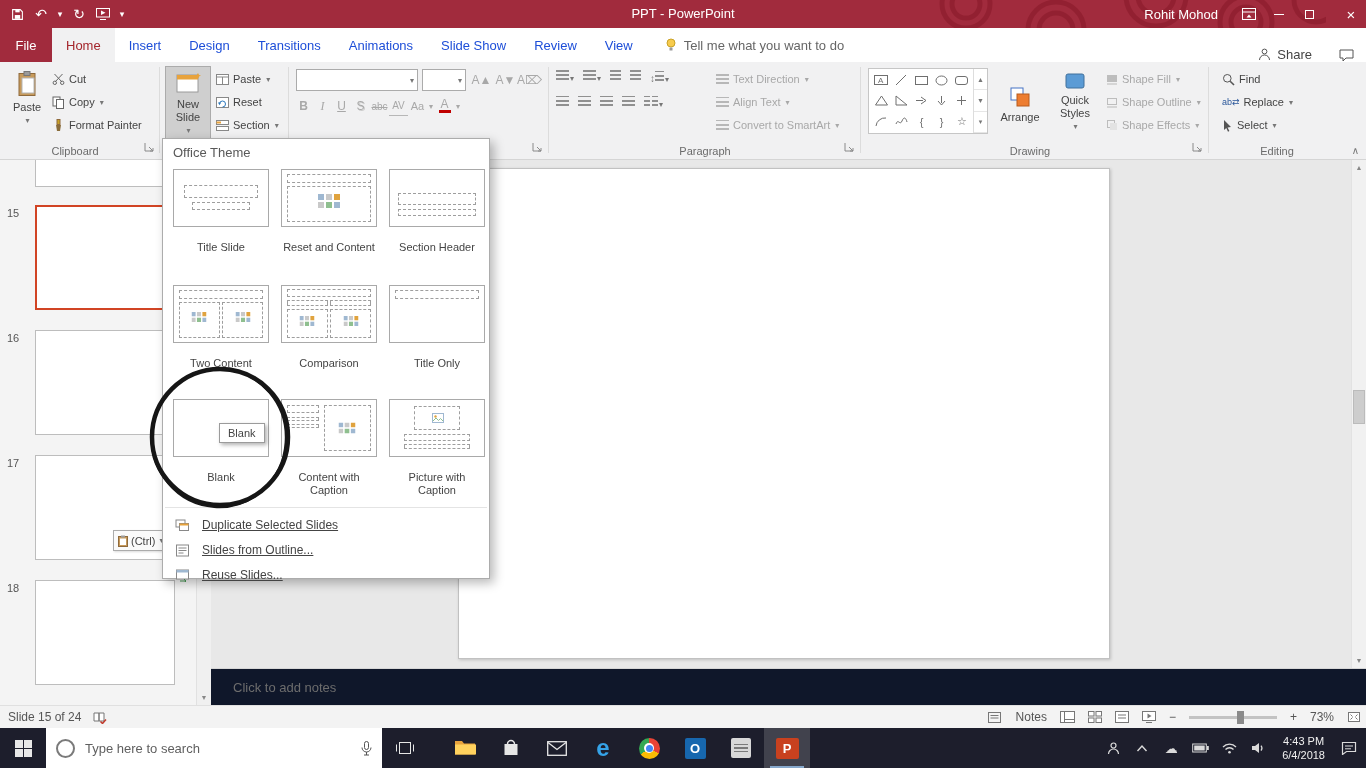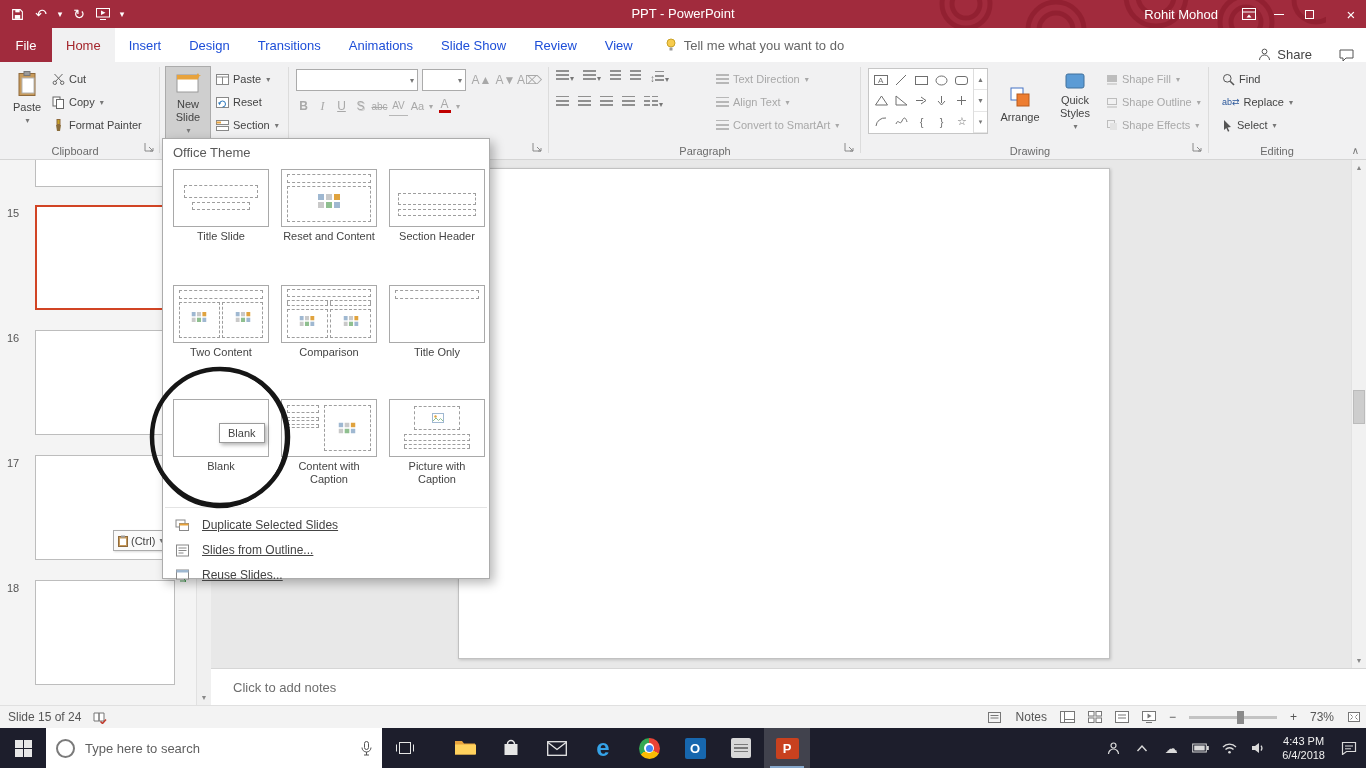--- a/index.html
+++ b/index.html
@@ -59,28 +59,28 @@
   .sthumb{position:absolute;left:35px;width:140px;height:105px;background:#fff;border:1px solid #BDBDBD}
   .sthumb.sel{border:2px solid var(--c-selection,#D14424)}
   .thumb-num{position:absolute;left:7px;font-size:11px;color:#555}
   #panelscroll{position:absolute;left:196px;top:0;width:15px;height:545px;background:#F0F0F0;border-left:1px solid #E1E1E1}
   .scroll-btn{position:absolute;left:0;width:14px;height:15px;display:flex;align-items:center;justify-content:center;font-size:7px;color:#888}
   .paste-tag{position:absolute;left:113px;top:370px;height:21px;background:#FAFAFA;border:1px solid #ABABAB;display:flex;align-items:center;gap:3px;padding:0 4px;font-size:11px;color:#444;box-shadow:1px 1px 2px rgba(0,0,0,.15)}
   #canvasarea{position:absolute;left:211px;top:0;right:0;height:508px}
   #slide{position:absolute;left:247px;top:8px;width:652px;height:491px;background:#fff;border:1px solid #C1C1C1;box-shadow:1px 1px 3px rgba(0,0,0,.18)}
   #vscroll{position:absolute;right:0;top:0;width:15px;height:508px;background:#F1F1F1;border-left:1px solid #E2E2E2}
   .vthumb{position:absolute;left:1px;top:230px;width:12px;height:34px;background:#CDCDCD;border:1px solid #BBB}
-  #notespane{position:absolute;left:211px;right:0;bottom:0;height:37px;background:#ffffff;border-top:1px solid #D6D6D6;display:flex;align-items:center;padding-left:22px;color:#6d6d6d;font-size:13px}
+  #notespane{position:absolute;left:211px;right:0;bottom:0;height:37px;background:#0f172a;border-top:1px solid #D6D6D6;display:flex;align-items:center;padding-left:22px;color:#6d6d6d;font-size:13px}
 
   
   #nsmenu{position:absolute;left:162px;top:138px;width:328px;height:441px;background:#fff;border:1px solid #ACACAC;box-shadow:4px 4px 10px rgba(0,0,0,.28);z-index:44}
   .menu-title{position:absolute;left:10px;top:6px;font-size:13px;color:#595959}
   .lay-card{position:absolute;width:96px;cursor:default}
   .lay-thumb{width:96px;height:58px;background:#fff;border:1px solid #A9A9A9;position:relative}
-  .lay-label{margin-top:3px;font-size:11px;color:#444;text-align:center;line-height:13px}
+  .lay-label{margin-top:14px;font-size:11px;color:#444;text-align:center;line-height:13px}
   .ph{position:absolute;border:1px dashed #9E9E9E}
   .cg{position:absolute;left:50%;top:55%;transform:translate(-50%,-50%)}
   .mi-sep{position:absolute;left:2px;right:2px;top:368px;height:1px;background:#E4E4E4}
   .mi{position:absolute;left:0;right:0;height:24px;display:flex;align-items:center;gap:12px;padding-left:12px;font-size:12px;color:#444}
   .mi-label{text-decoration:underline}
   #blank-tip{position:absolute;left:219px;top:423px;padding:3px 8px;background:#fff;border:1px solid #9B9B9B;box-shadow:2px 2px 4px rgba(0,0,0,.3);font-size:11px;color:#444;z-index:46}
   #annot{position:absolute;left:146px;top:364px;width:148px;height:148px;z-index:48;pointer-events:none}
 
   
   #statusbar{position:absolute;top:705px;left:0;width:1366px;height:23px;background:#F3F3F3;border-top:1px solid #E0E0E0;font-size:12px;color:#555;z-index:22}

